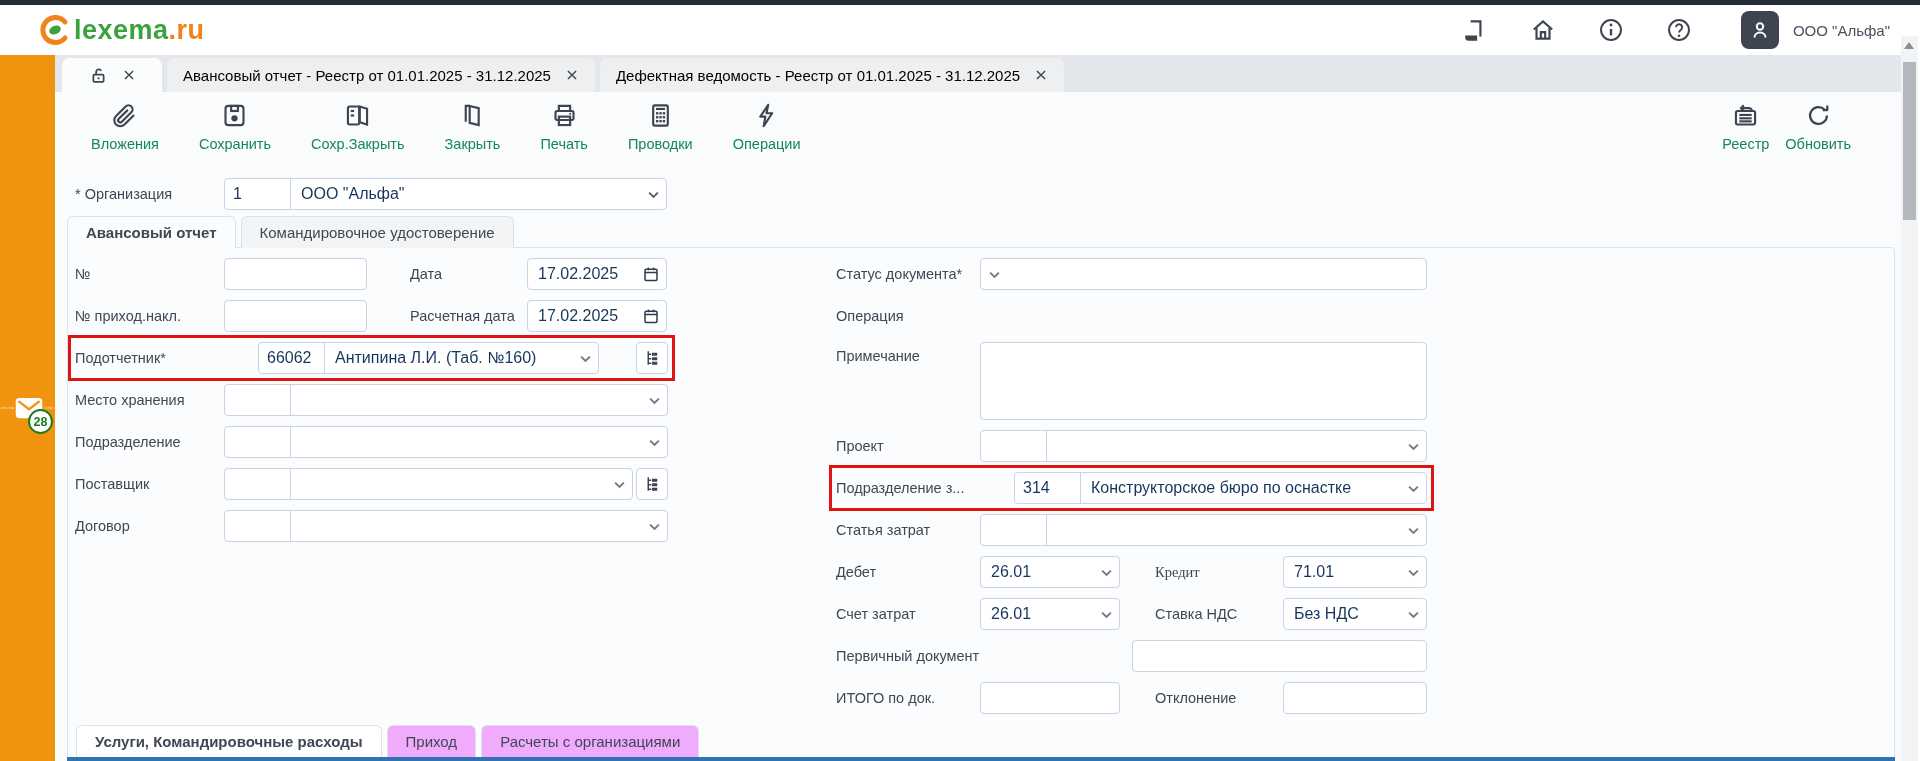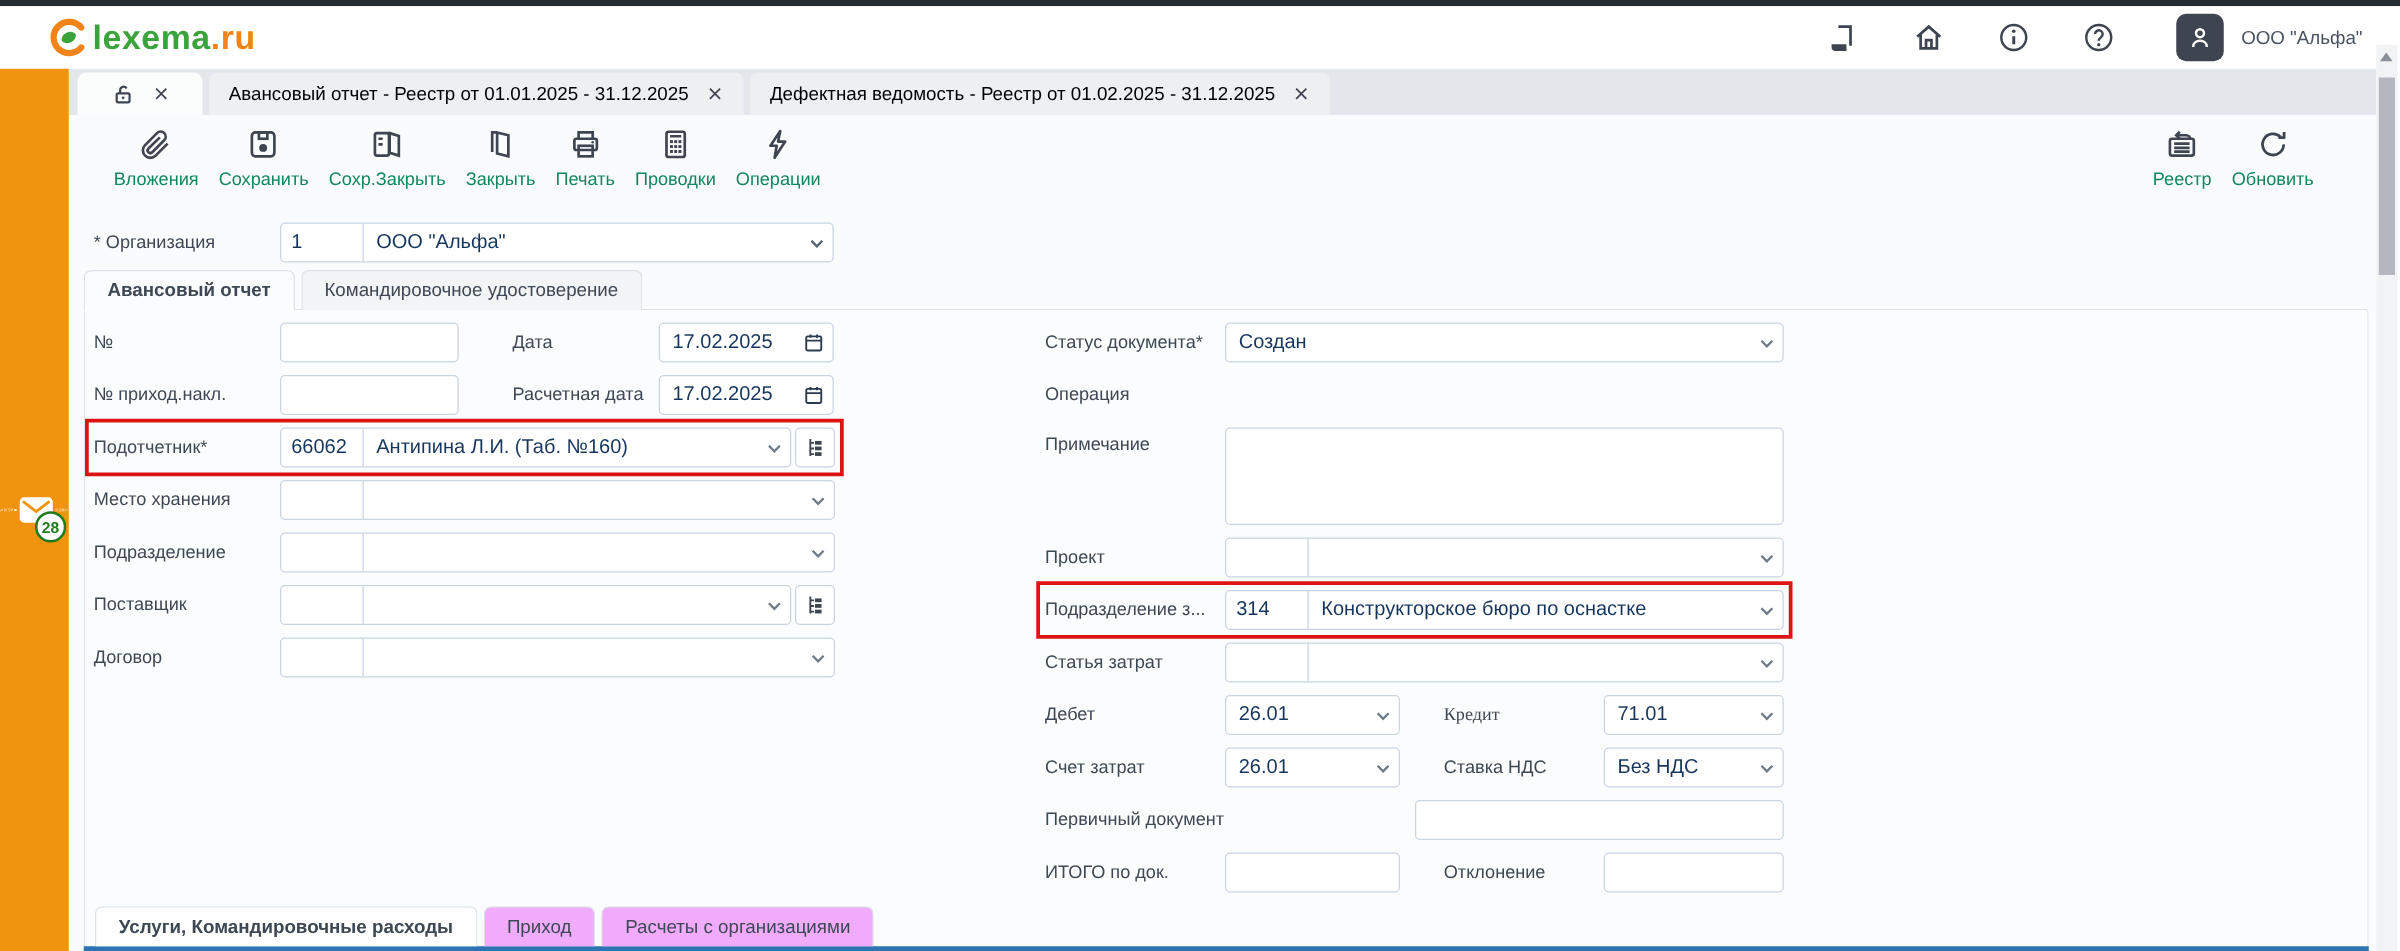--- a/index.html
+++ b/index.html
@@ -34,21 +34,21 @@
   .wtab { height:34px; display:flex; align-items:center; gap:14px; padding:0 16px;
     border-radius:7px 7px 0 0; font-size:15px; color:#000000; cursor:pointer; white-space:nowrap; }
   .wtab.active { background:#fbfcfc; width:100px; justify-content:center; }
   .wtab.inactive { background:#edeff1; }
   .wtab .x { width:14px; height:14px; color:#3e4551; }
 
   
   .content { position:absolute; left:55px; top:92px; width:1846px; height:669px; background:#fafbfc; }
 
   
-  .toolbar-left { position:absolute; left:28px; top:6px; display:flex; }
+  .toolbar-left { position:absolute; left:28px; top:6px; display:flex; gap:24px; }
   .toolbar-right { position:absolute; right:42px; top:6px; display:flex; }
   .tbtn { display:flex; flex-direction:column; align-items:center; gap:7px; padding:4px 8px; cursor:pointer; }
   .tbtn svg { width:27px; height:27px; color:#3e4551; }
   .tbtn .tlabel { font-size:14.5px; color:#12875e; }
 
   
   .org-row { position:absolute; left:20px; top:86px; display:flex; align-items:center; height:32px; }
   .org-row .flabel { width:149px; }
   .flabel { font-size:14.5px; color:#3e4854; }
 
@@ -74,21 +74,21 @@
     border:1px solid #dee3e9; border-bottom:none; border-radius:4px 4px 0 0; background:#fbfcfd; }
 
   
   .col { position:absolute; top:166px; }
   .col-left  { left:20px;  width:593px; }
   .col-right { left:781px; width:591px; }
   .frow { display:flex; align-items:center; height:32px; margin-bottom:10px; }
   .frow-tall { display:flex; align-items:flex-start; height:78px; margin-bottom:10px; }
   .col-left  .flabel { width:149px; flex:0 0 auto; }
   .col-right .flabel { width:144px; flex:0 0 auto; }
-  .redbox { outline:3px solid #de1414; outline-offset:4px; }
+  .redbox { outline:3px solid #de1414; outline-offset:4px;gap:34px; }
 
   
   .bottom-bar { position:absolute; left:12px; right:6px; bottom:0; height:36px; border-bottom:4px solid #2e74b5;
     display:flex; align-items:flex-end; padding-left:9px; gap:5px; background:transparent; z-index:5; }
   .btab { height:32px; display:flex; align-items:center; padding:0 18px; font-size:15px;
     border:1px solid #dde2e8; border-bottom:none; border-radius:6px 6px 0 0; background:#f0abfc; cursor:pointer; white-space:nowrap; }
   .btab.active { background:#ffffff; font-weight:bold; }
 
   
   .sidebar { position:absolute; left:0; top:55px; width:55px; height:706px; background:#f0940f;
@@ -163,21 +163,21 @@
         <path d="M5 5l14 14M19 5L5 19"></path>
       </svg>
   </div>
   <div class="wtab inactive">
     <span>Авансовый отчет - Реестр от 01.01.2025 - 31.12.2025</span>
     <svg class="x" viewBox="0 0 24 24" stroke="currentColor" stroke-width="2.4" fill="none">
         <path d="M5 5l14 14M19 5L5 19"></path>
       </svg>
   </div>
   <div class="wtab inactive">
-    <span>Дефектная ведомость - Реестр от 01.02.2025 - 31.12.2025</span>
+    <span>Дефектная ведомость - Реестр от 01.01.2025 - 31.12.2025</span>
     <svg class="x" viewBox="0 0 24 24" stroke="currentColor" stroke-width="2.4" fill="none">
         <path d="M5 5l14 14M19 5L5 19"></path>
       </svg>
   </div>
 </div>
 
 <div class="content">
 
   <div class="toolbar-left">
     <div class="tbtn">
@@ -413,21 +413,20 @@
             </svg>
           </span>
       </div>
     </div>
   </div>
 
   <div class="col col-right">
     <div class="frow">
       <span class="flabel">Статус документа*</span>
       <div class="ctrl" style="width:447px;">
-        <span class="val">Создан</span>
         <span class="chev">
             <svg width="15" height="15" viewBox="0 0 24 24" fill="none" stroke="currentColor" stroke-width="3">
               <path d="M5 9l7 7 7-7"></path>
             </svg>
           </span>
       </div>
     </div>
 
     <div class="frow">
       <span class="flabel">Операция</span>

